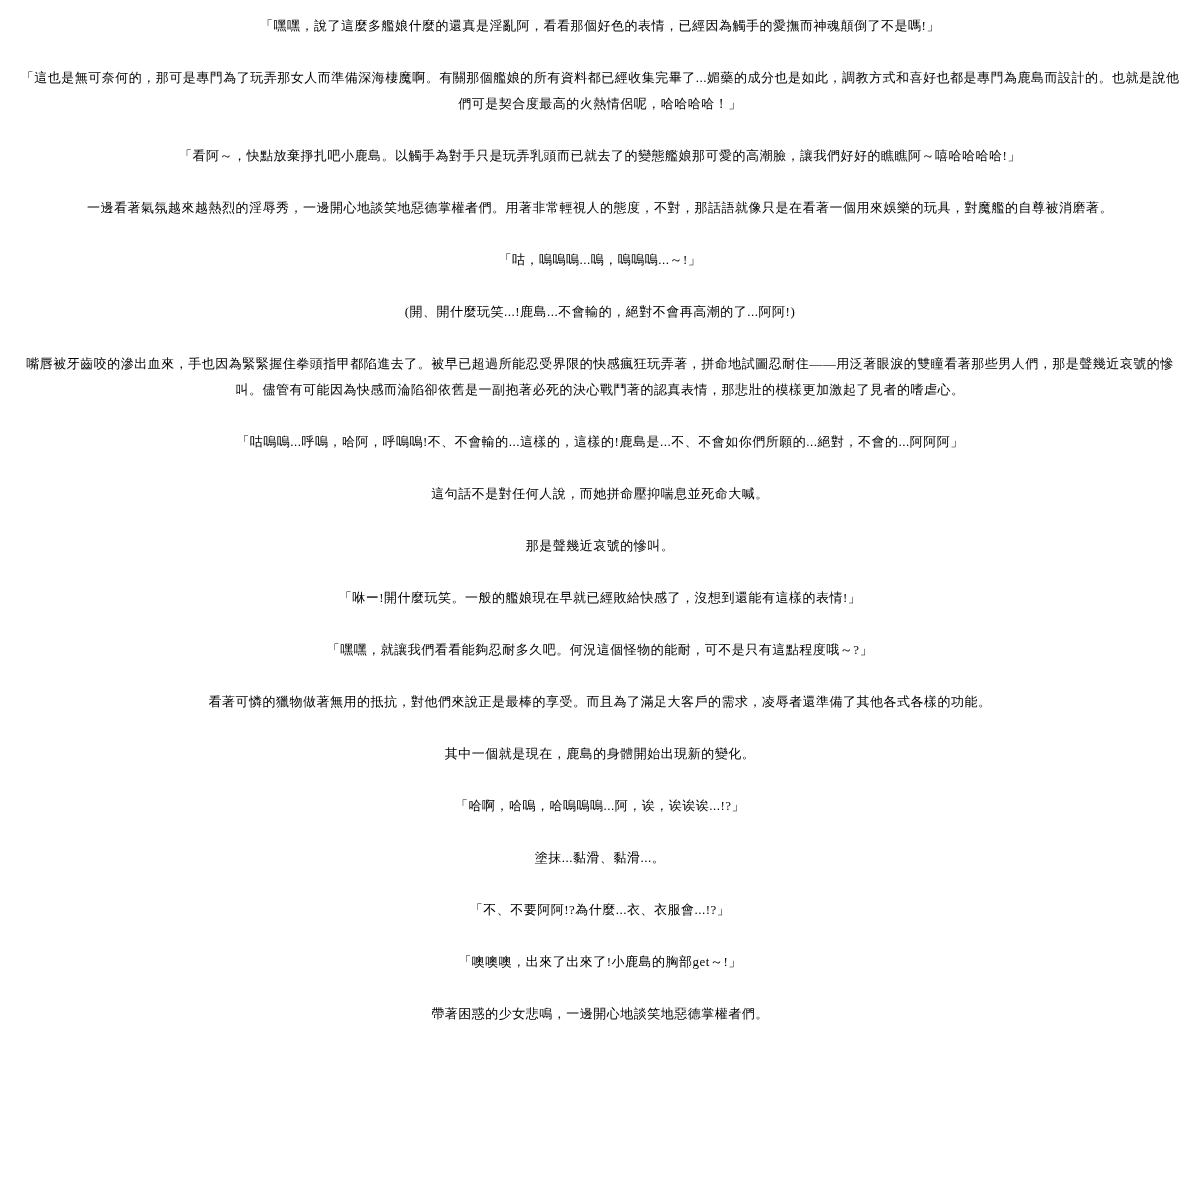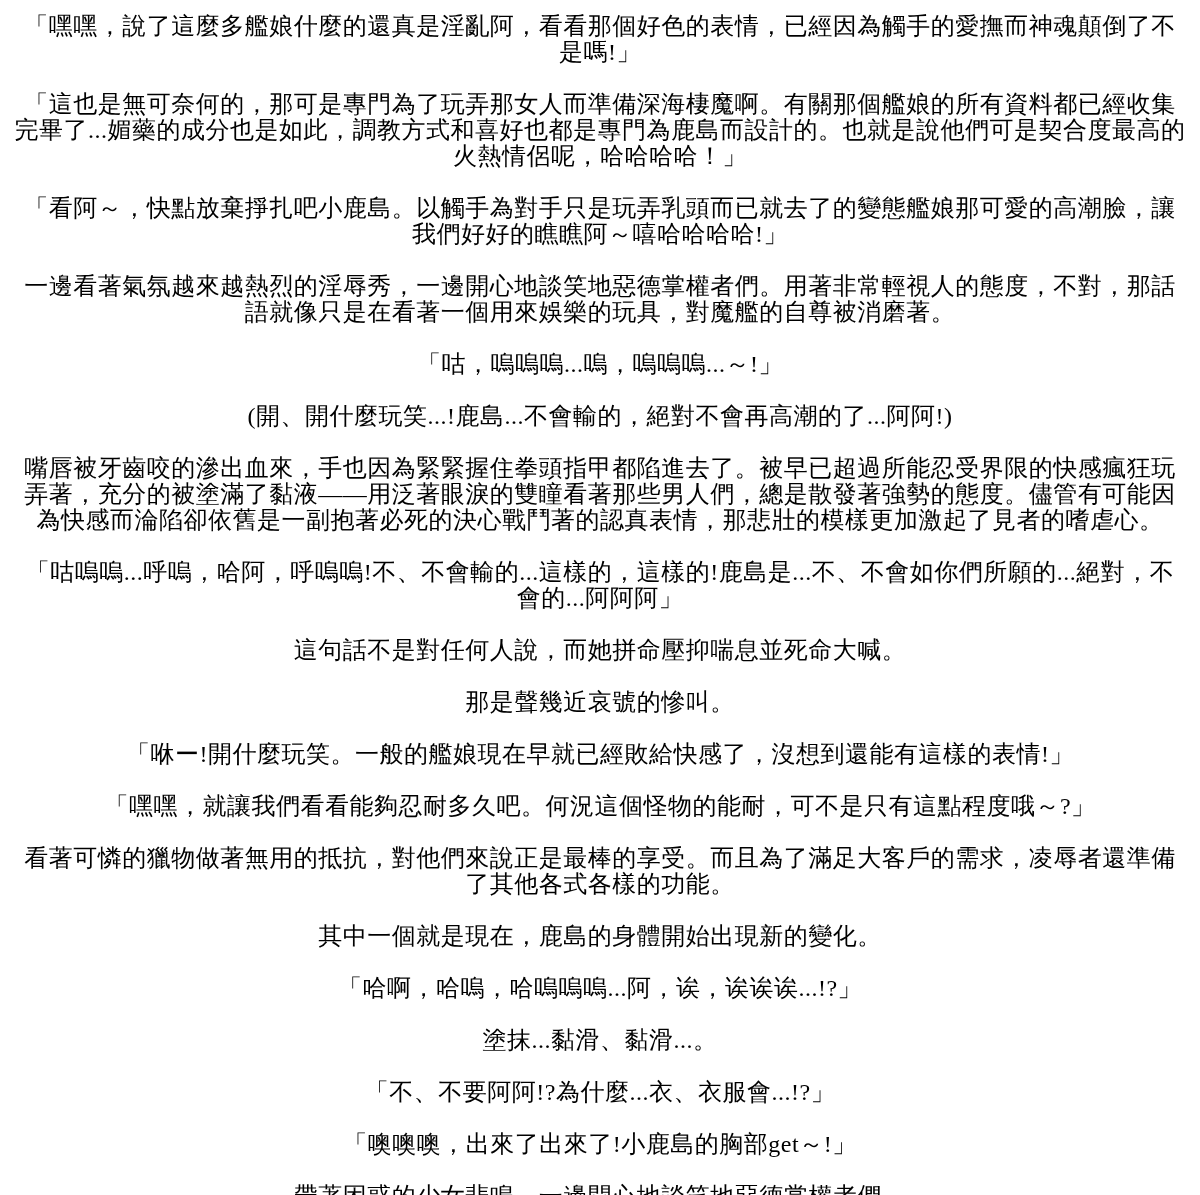--- a/index.html
+++ b/index.html
@@ -12,38 +12,38 @@
     min-height: 1195px;
     margin: 0 auto;
     background: #ffffff;
     color: #000000;
     font-family: "Liberation Serif", "DejaVu Serif", serif;
     box-sizing: border-box;
     padding: 13px 14px 10px 14px;
   }
   .page p.story-paragraph {
     text-align: center;
-    font-size: 24px;
+    font-size: 13px;
     line-height: 26px;
     margin: 0 0 26px 0;
     letter-spacing: 0.5px;
     word-break: break-word;
   }
 </style>
 </head>
 <body>
 
 <div class="page">
   <p class="story-paragraph">「嘿嘿，說了這麼多艦娘什麼的還真是淫亂阿，看看那個好色的表情，已經因為觸手的愛撫而神魂顛倒了不是嗎!」</p>
   <p class="story-paragraph">「這也是無可奈何的，那可是專門為了玩弄那女人而準備深海棲魔啊。有關那個艦娘的所有資料都已經收集完畢了...媚藥的成分也是如此，調教方式和喜好也都是專門為鹿島而設計的。也就是說他們可是契合度最高的火熱情侶呢，哈哈哈哈！」</p>
   <p class="story-paragraph">「看阿～，快點放棄掙扎吧小鹿島。以觸手為對手只是玩弄乳頭而已就去了的變態艦娘那可愛的高潮臉，讓我們好好的瞧瞧阿～嘻哈哈哈哈!」</p>
   <p class="story-paragraph">一邊看著氣氛越來越熱烈的淫辱秀，一邊開心地談笑地惡德掌權者們。用著非常輕視人的態度，不對，那話語就像只是在看著一個用來娛樂的玩具，對魔艦的自尊被消磨著。</p>
   <p class="story-paragraph">「咕，嗚嗚嗚...嗚，嗚嗚嗚...～!」</p>
   <p class="story-paragraph">(開、開什麼玩笑...!鹿島...不會輸的，絕對不會再高潮的了...阿阿!)</p>
-  <p class="story-paragraph">嘴唇被牙齒咬的滲出血來，手也因為緊緊握住拳頭指甲都陷進去了。被早已超過所能忍受界限的快感瘋狂玩弄著，充分的被塗滿了黏液——用泛著眼淚的雙瞳看著那些男人們，總是散發著強勢的態度。儘管有可能因為快感而淪陷卻依舊是一副抱著必死的決心戰鬥著的認真表情，那悲壯的模樣更加激起了見者的嗜虐心。</p>
+  <p class="story-paragraph">嘴唇被牙齒咬的滲出血來，手也因為緊緊握住拳頭指甲都陷進去了。被早已超過所能忍受界限的快感瘋狂玩弄著，拼命地試圖忍耐住——用泛著眼淚的雙瞳看著那些男人們，那是聲幾近哀號的慘叫。儘管有可能因為快感而淪陷卻依舊是一副抱著必死的決心戰鬥著的認真表情，那悲壯的模樣更加激起了見者的嗜虐心。</p>
   <p class="story-paragraph">「咕嗚嗚...呼嗚，哈阿，呼嗚嗚!不、不會輸的...這樣的，這樣的!鹿島是...不、不會如你們所願的...絕對，不會的...阿阿阿」</p>
   <p class="story-paragraph">這句話不是對任何人說，而她拼命壓抑喘息並死命大喊。</p>
   <p class="story-paragraph">那是聲幾近哀號的慘叫。</p>
   <p class="story-paragraph">「咻ー!開什麼玩笑。一般的艦娘現在早就已經敗給快感了，沒想到還能有這樣的表情!」</p>
   <p class="story-paragraph">「嘿嘿，就讓我們看看能夠忍耐多久吧。何況這個怪物的能耐，可不是只有這點程度哦～?」</p>
   <p class="story-paragraph">看著可憐的獵物做著無用的抵抗，對他們來說正是最棒的享受。而且為了滿足大客戶的需求，凌辱者還準備了其他各式各樣的功能。</p>
   <p class="story-paragraph">其中一個就是現在，鹿島的身體開始出現新的變化。</p>
   <p class="story-paragraph">「哈啊，哈嗚，哈嗚嗚嗚...阿，诶，诶诶诶...!?」</p>
   <p class="story-paragraph">塗抹...黏滑、黏滑...。</p>
   <p class="story-paragraph">「不、不要阿阿!?為什麼...衣、衣服會...!?」</p>

